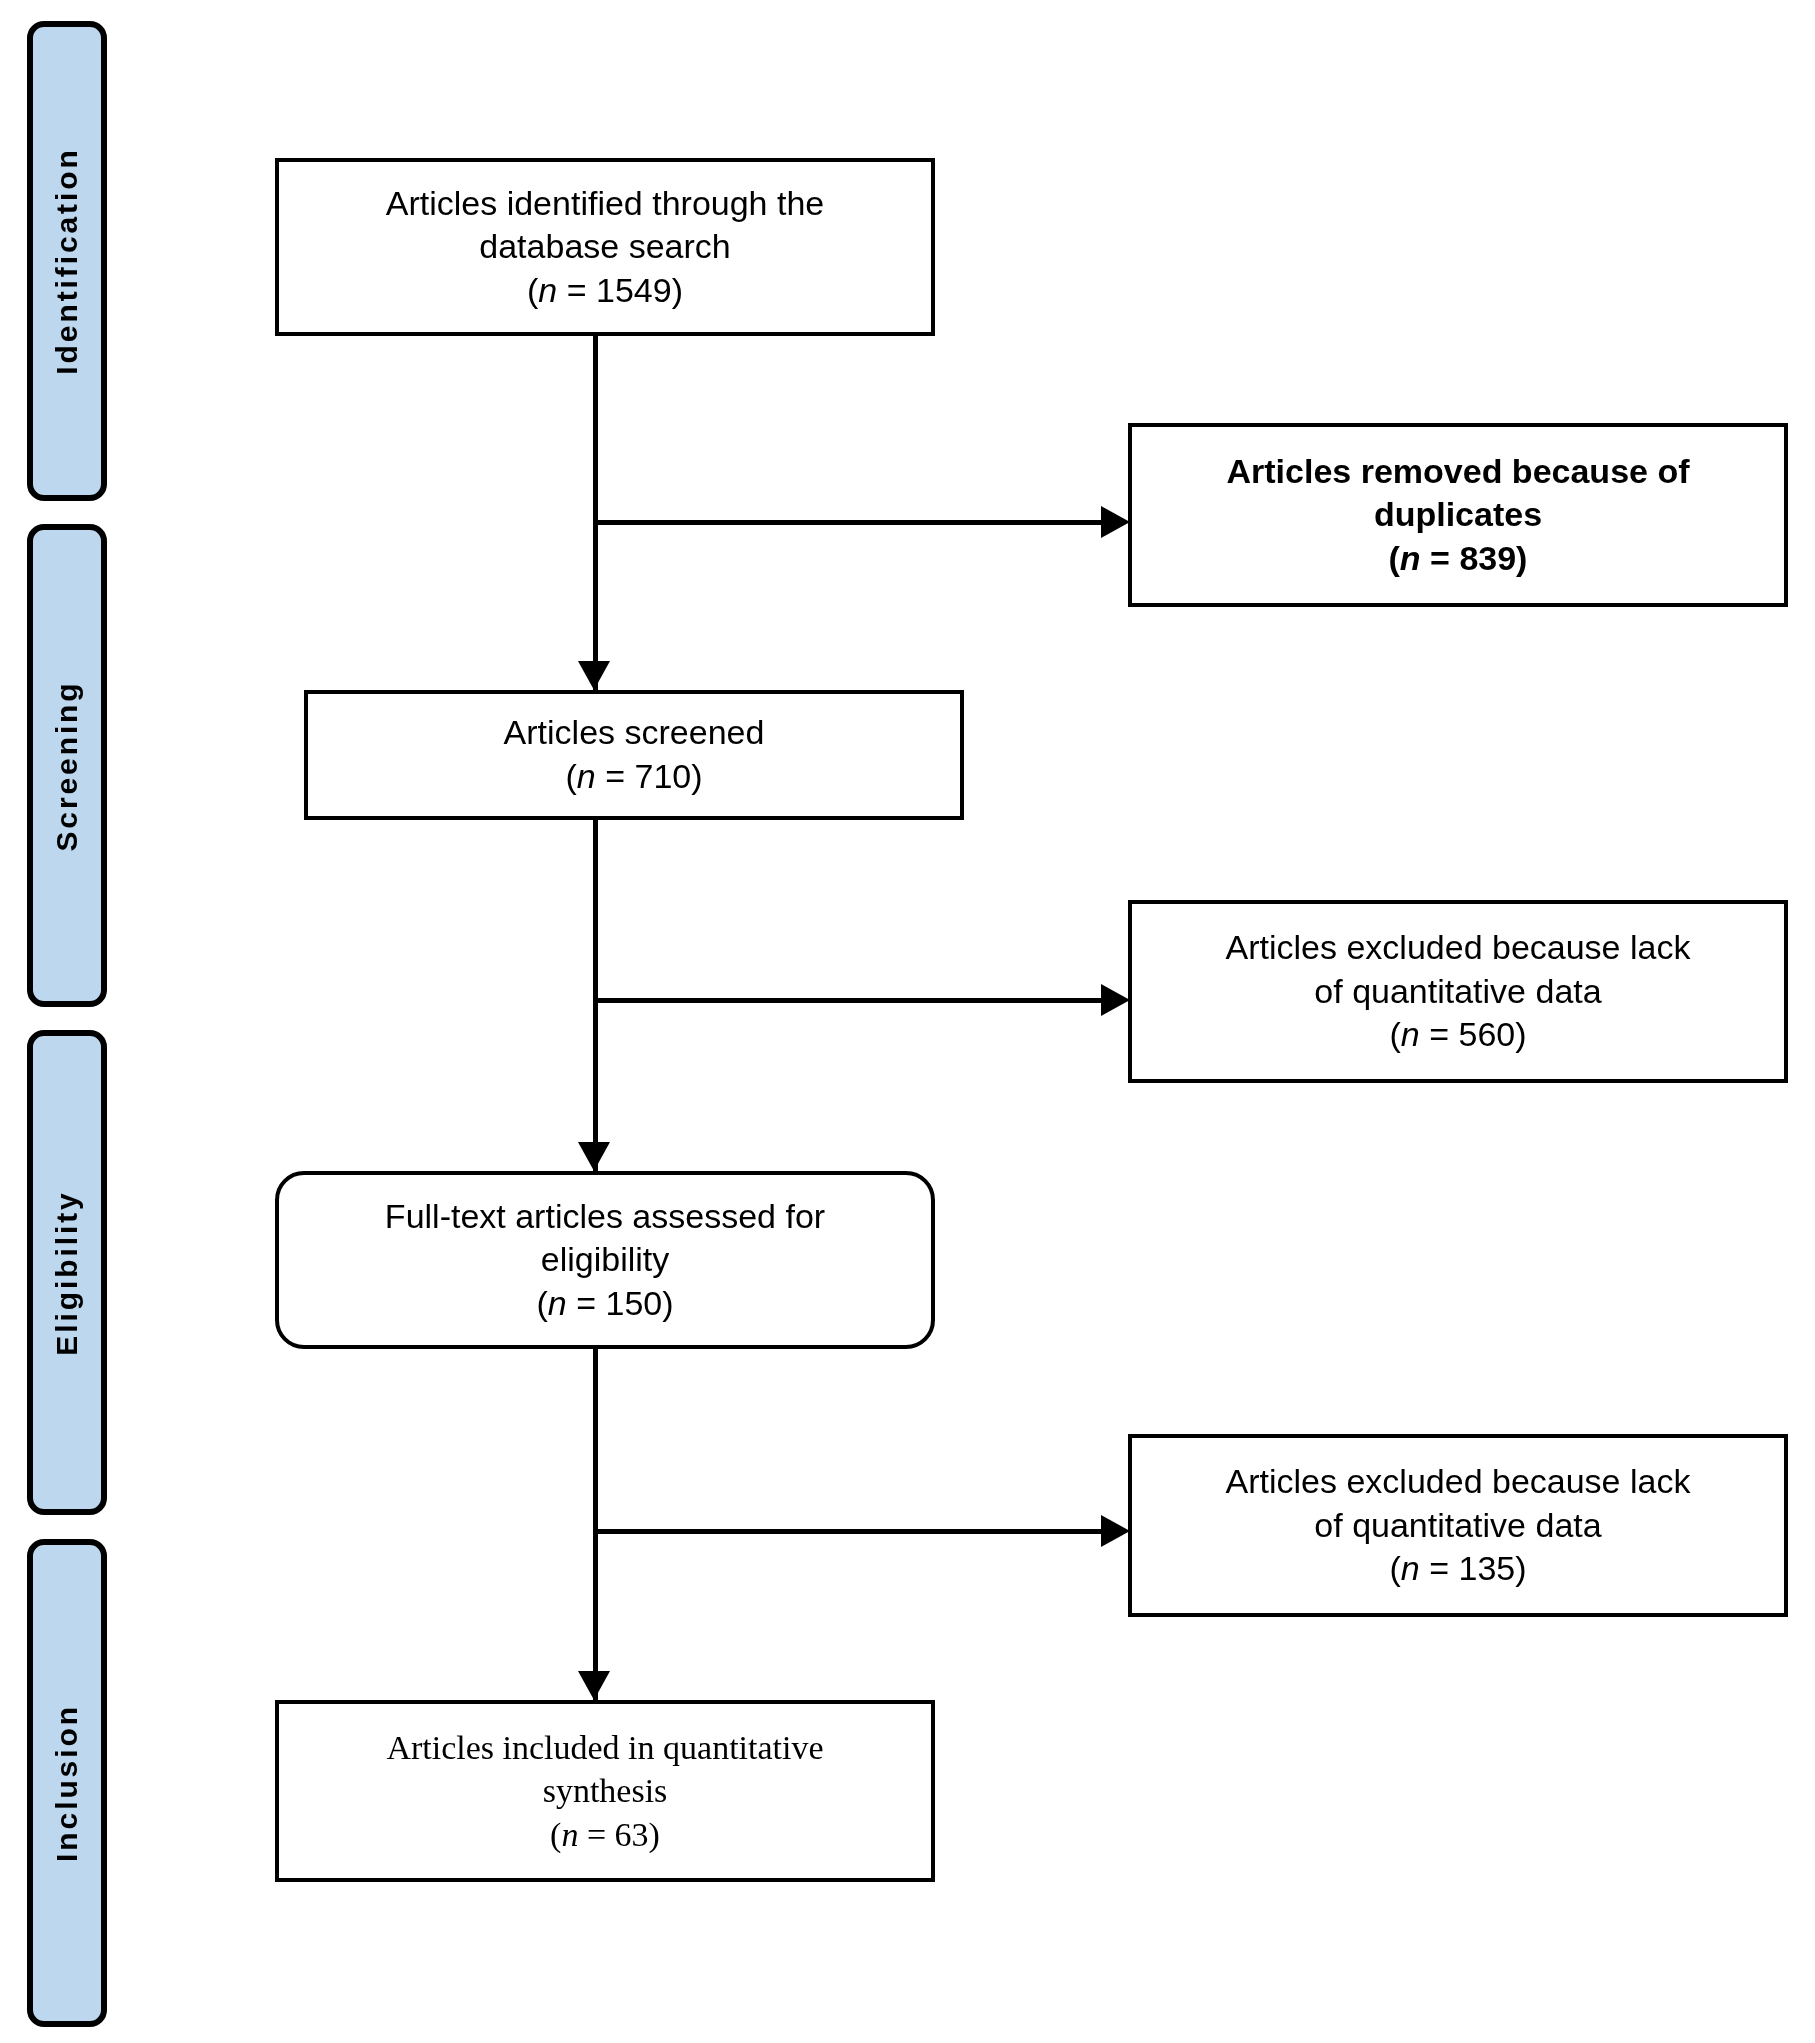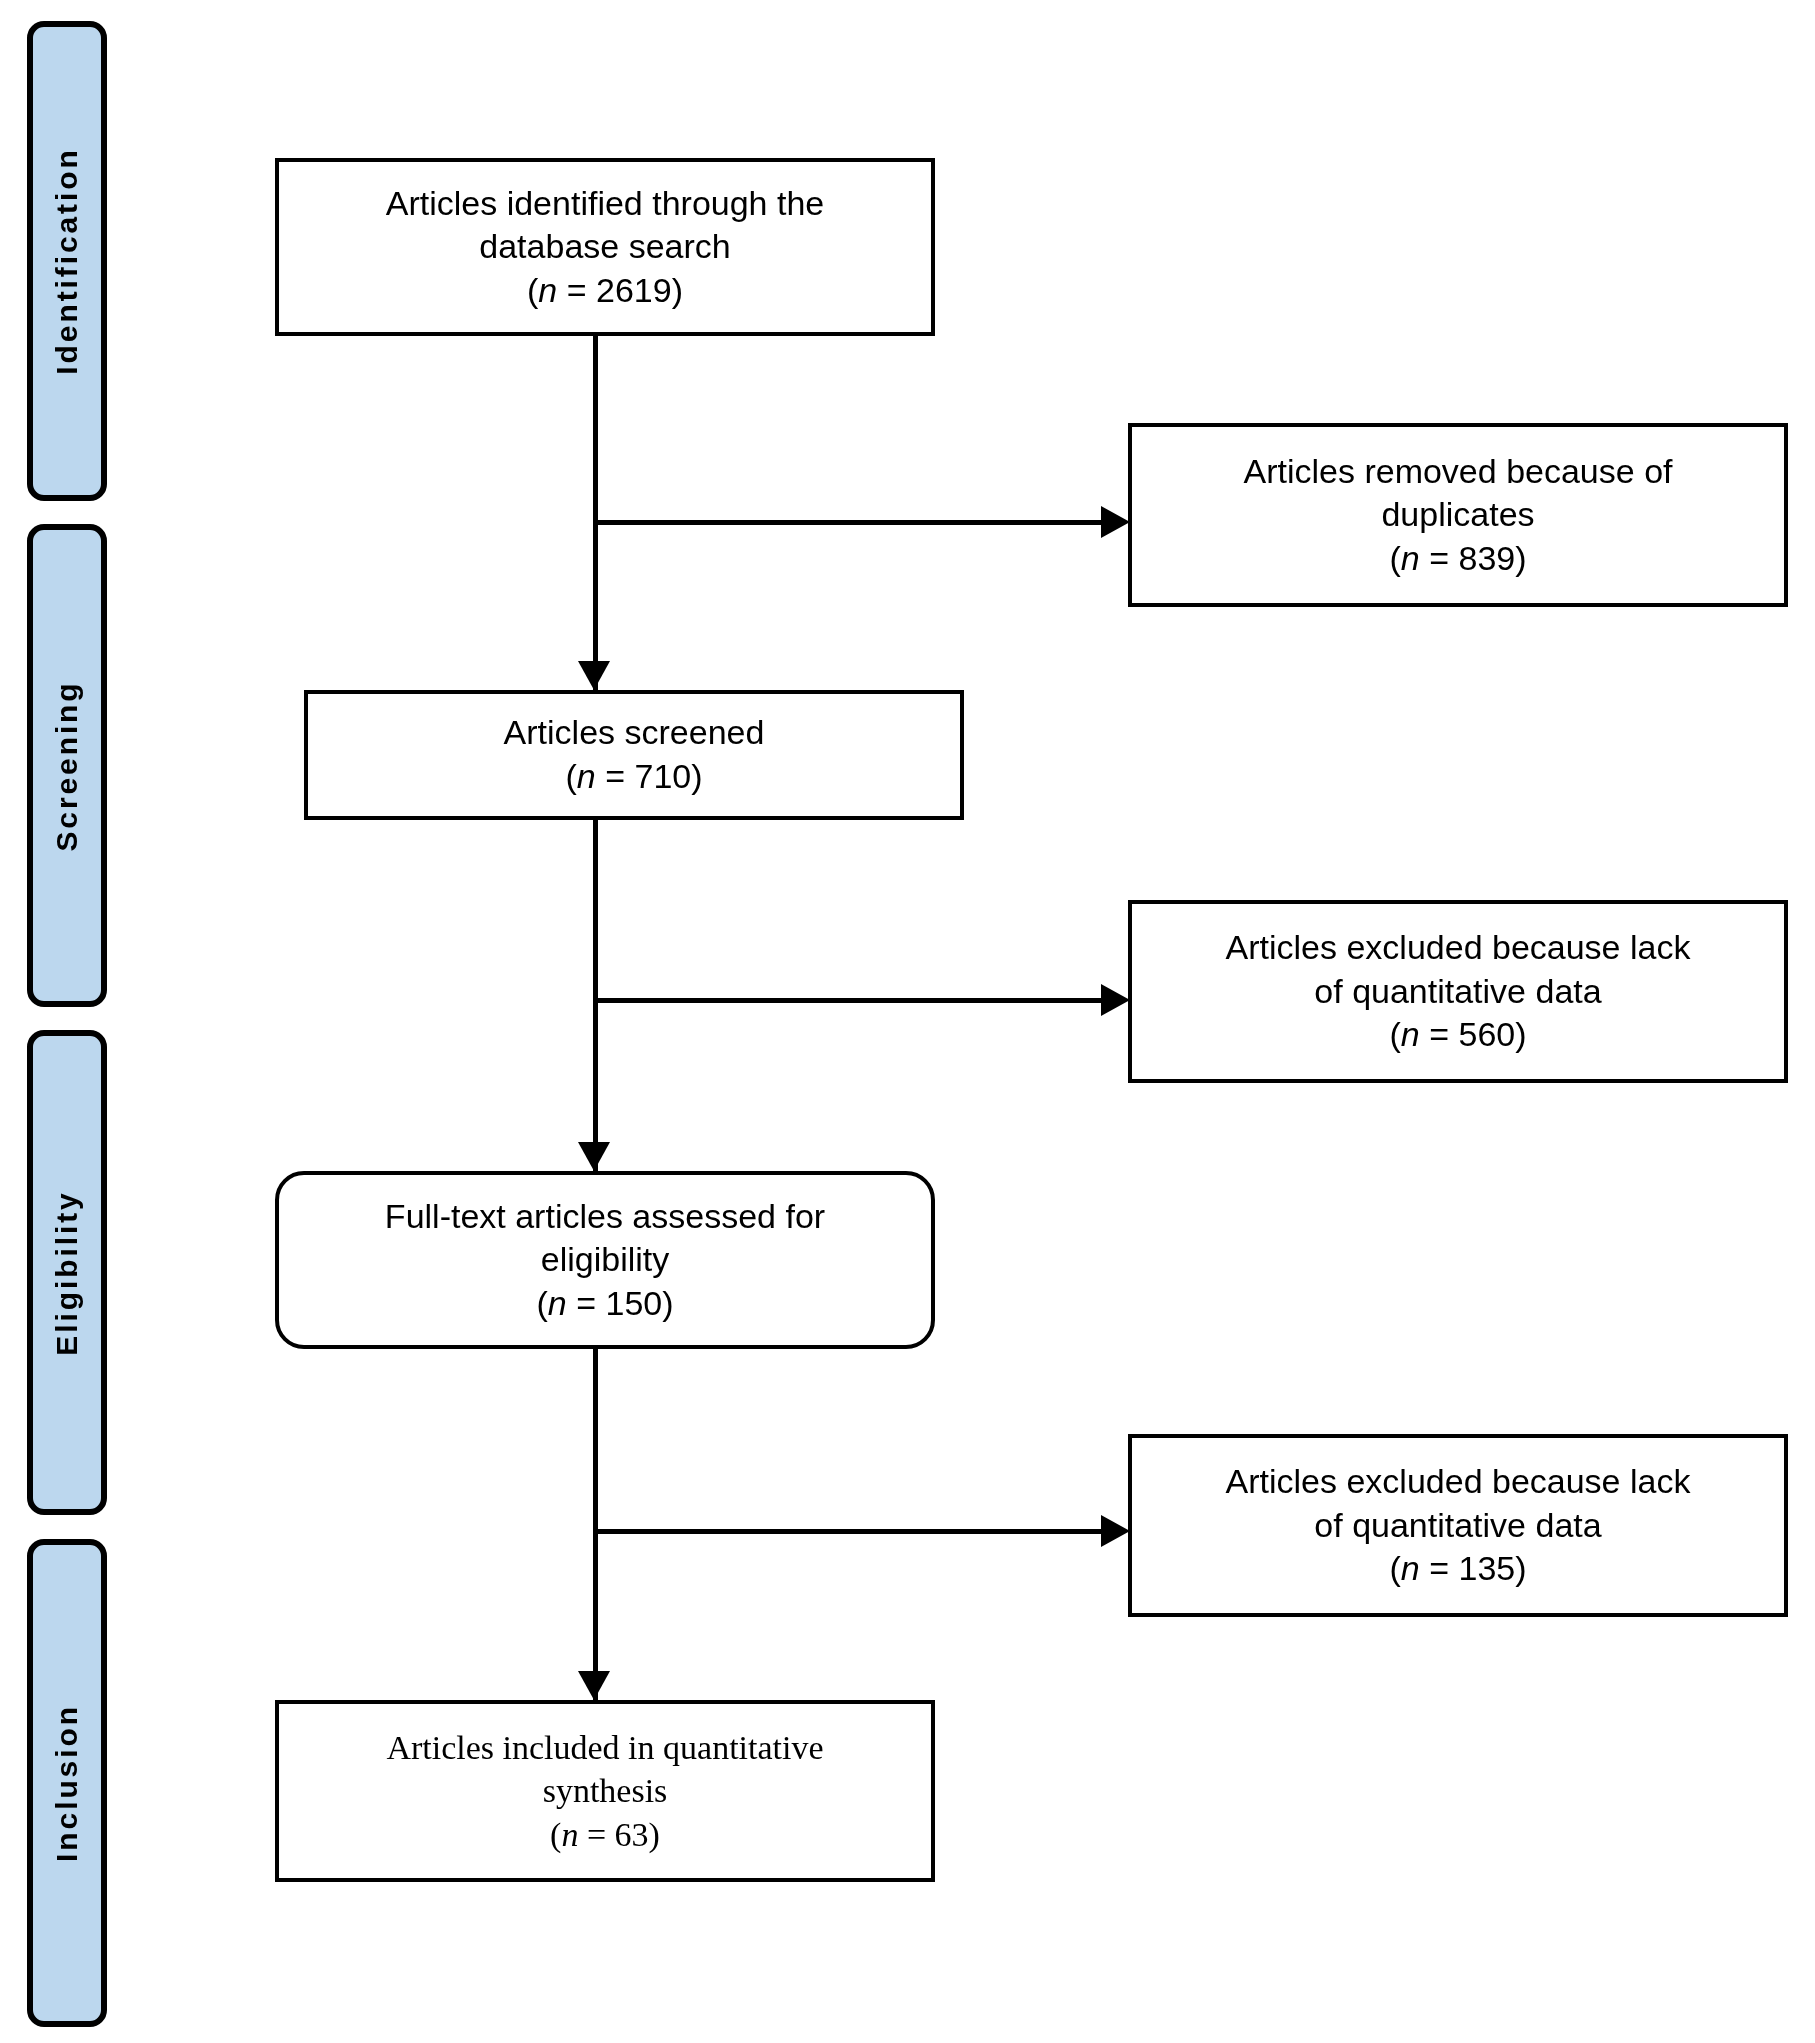--- a/index.html
+++ b/index.html
@@ -121,41 +121,41 @@
 
   <div class="vline" style="left:593px; top:1348px; height:356px;"></div>
   <div class="arrow-down" style="left:578px; top:1671px;"></div>
 
   <div class="hline" style="left:593px; top:1529px; width:516px;"></div>
   <div class="arrow-right" style="left:1101px; top:1515px;"></div>
 
   <div class="flow-box" style="left:275px; top:158px; width:660px; height:178px;">
     <span class="line">Articles identified through the</span>
     <span class="line">database search</span>
-    <span class="line count"><span>(</span><i>n</i><span> = 2619)</span></span>
+    <span class="line count"><span>(</span><i>n</i><span> = 1549)</span></span>
   </div>
 
   <div class="flow-box" style="left:275px; top:690px; width:660px; height:130px;margin-left:29px;">
     <span class="line">Articles screened</span>
     <span class="line count"><span>(</span><i>n</i><span> = 710)</span></span>
   </div>
 
   <div class="flow-box" style="left:275px; top:1171px; width:660px; height:178px;border-radius:29px;">
     <span class="line">Full-text articles assessed for</span>
     <span class="line">eligibility</span>
     <span class="line count"><span>(</span><i>n</i><span> = 150)</span></span>
   </div>
 
   <div class="flow-box" style="left:275px; top:1700px; width:660px; height:182px;font-family:Liberation Serif, serif;">
     <span class="line">Articles included in quantitative</span>
     <span class="line">synthesis</span>
     <span class="line count"><span>(</span><i>n</i><span> = 63)</span></span>
   </div>
 
-  <div class="flow-box" style="left:1128px; top:423px; width:660px; height:184px;">
+  <div class="flow-box" style="left:1128px; top:423px; width:660px; height:184px;font-weight:bold;">
     <span class="line">Articles removed because of</span>
     <span class="line">duplicates</span>
     <span class="line count"><span>(</span><i>n</i><span> = 839)</span></span>
   </div>
 
   <div class="flow-box" style="left:1128px; top:900px; width:660px; height:183px;">
     <span class="line">Articles excluded because lack</span>
     <span class="line">of quantitative data</span>
     <span class="line count"><span>(</span><i>n</i><span> = 560)</span></span>
   </div>

